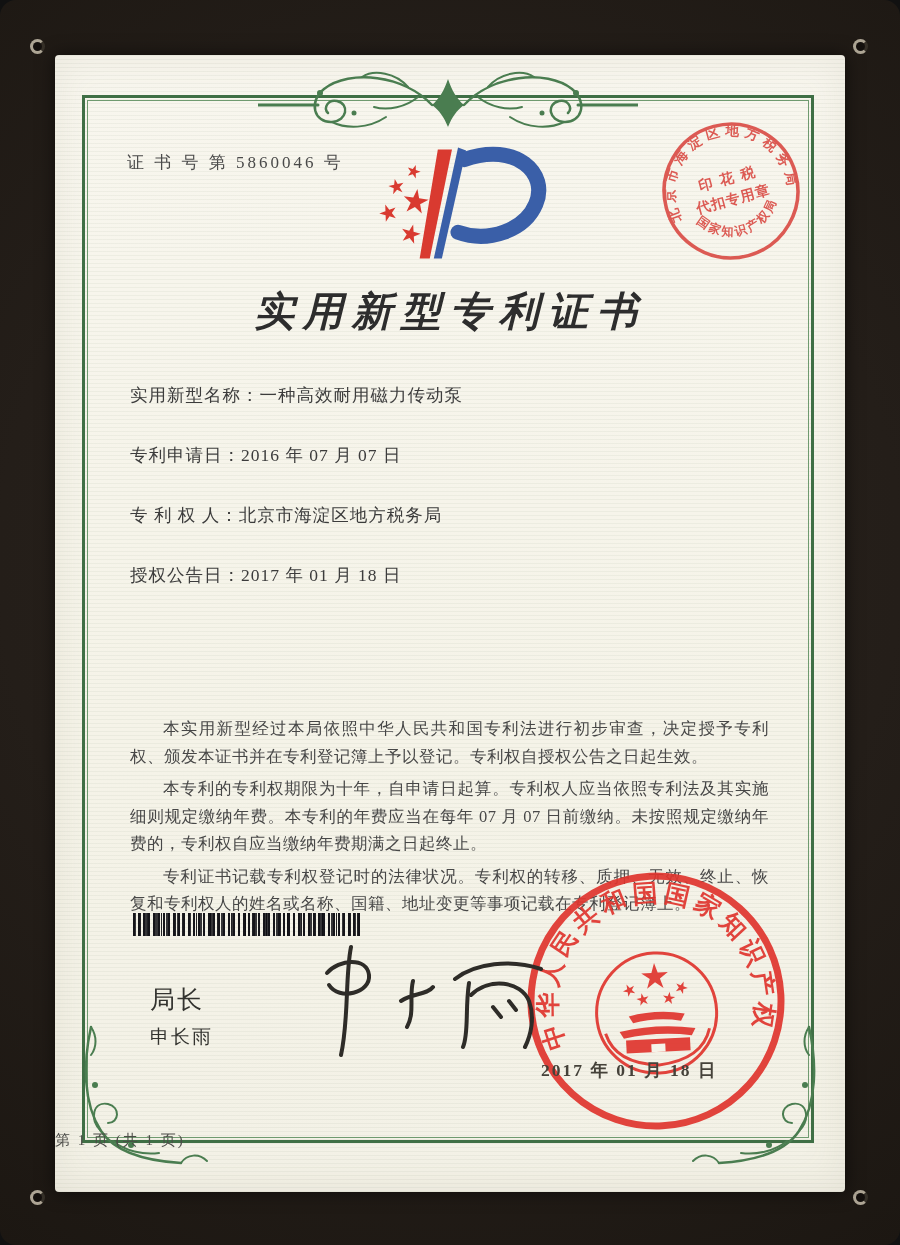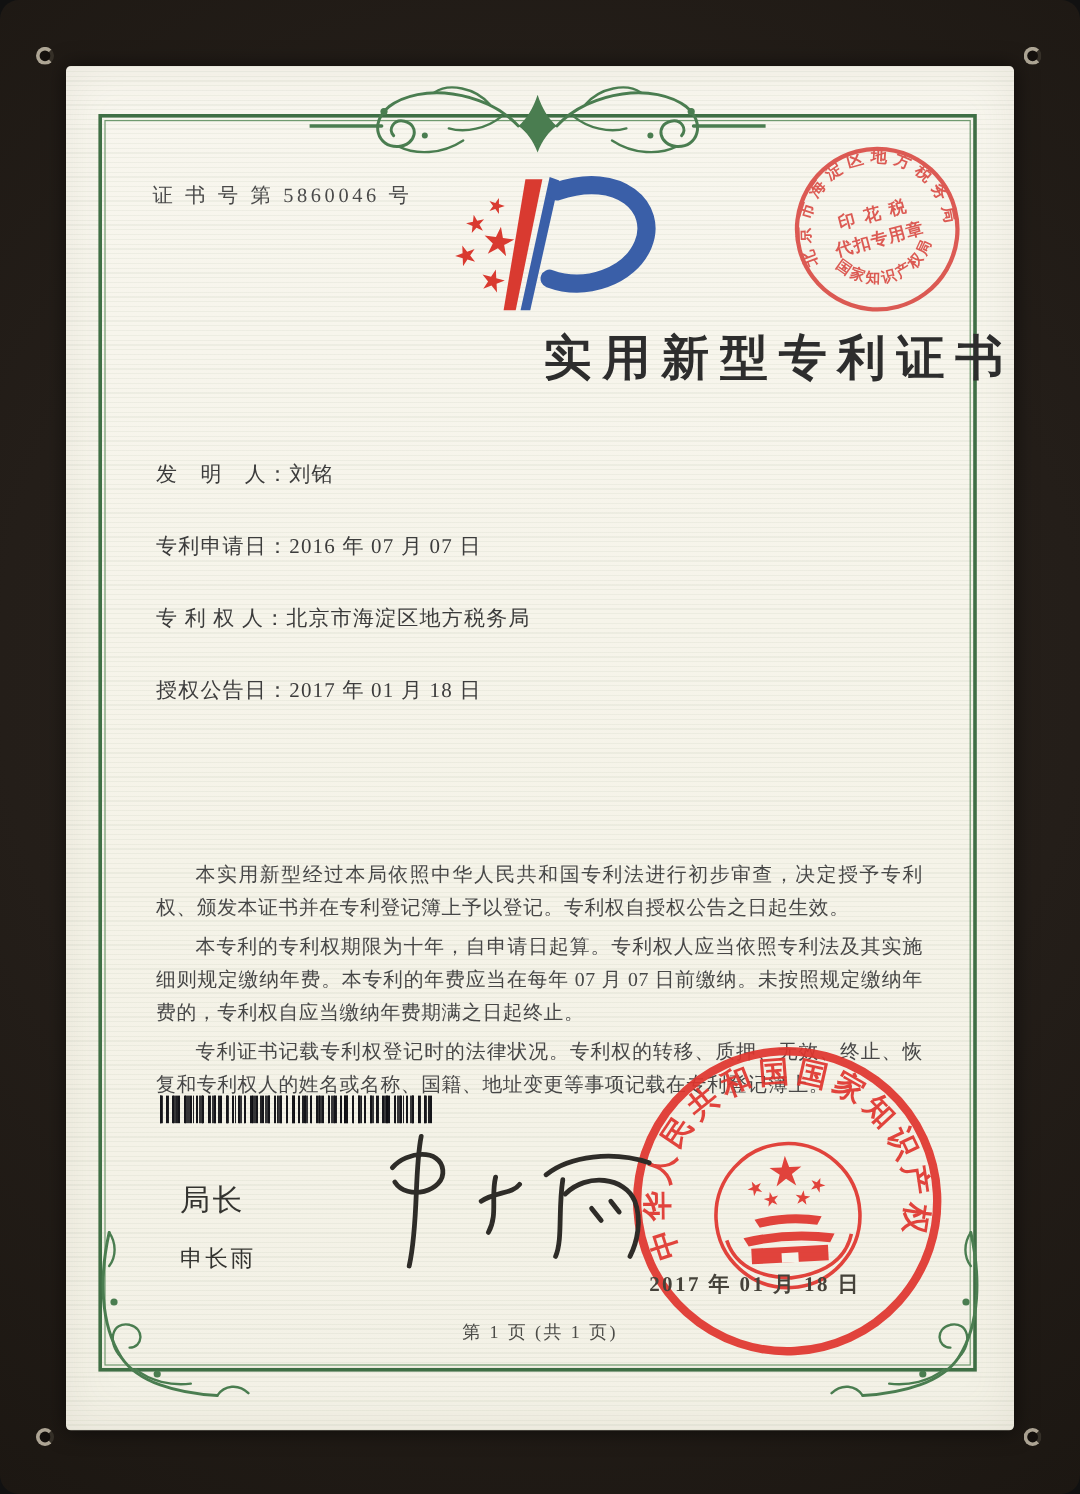--- a/index.html
+++ b/index.html
@@ -33,46 +33,46 @@
     outline-offset:2px;
   }
   .ornament{position:absolute;pointer-events:none;}
   .cert-no{
     position:absolute;left:72px;top:96px;font-size:17px;color:#4a4a4a;
     letter-spacing:3px;
   }
   .tax-stamp{position:absolute;left:600px;top:60px;width:152px;height:152px;opacity:.9;}
   .logo{position:absolute;left:298px;top:90px;width:202px;height:122px;}
   .title{
-    position:absolute;left:0;top:216px;width:100%;text-align:right;
-    font-size:40px;font-weight:bold;color:#2d2d2d;letter-spacing:9px;
+    position:absolute;left:0;top:229px;width:100%;text-align:center;
+    font-size:40px;font-weight:bold;color:#2d2d2d;letter-spacing:9px;font-style:italic;
   }
   .fields{position:absolute;left:75px;right:60px;top:326px;}
   .field-row{font-size:17.5px;line-height:28px;color:#3c3c3c;margin-bottom:32px;letter-spacing:1px;}
   .f-label{color:#3c3c3c;}
   .paras{position:absolute;left:75px;right:60px;top:660px;text-align:justify;}
   .paras p{margin:0 16px 5px 0;font-size:16.5px;line-height:27.5px;color:#474747;text-indent:2em;letter-spacing:.5px;}
   .barcode{
     position:absolute;left:78px;top:858px;width:228px;height:23px;
     background:
       repeating-linear-gradient(90deg,#15151a 0 2px,rgba(0,0,0,0) 2px 5px),
       repeating-linear-gradient(90deg,rgba(10,10,15,.9) 0 1px,rgba(0,0,0,0) 1px 7px),
       repeating-linear-gradient(90deg,rgba(20,20,25,.85) 0 3px,rgba(0,0,0,0) 3px 11px);
   }
   .signer{position:absolute;left:95px;top:928px;color:#33332f;}
   .signer .line1{font-size:25px;letter-spacing:2px;}
-  .signer .line2{font-size:19px;letter-spacing:2px;margin-top:20px;}
+  .signer .line2{font-size:19px;letter-spacing:2px;margin-top:8px;}
   .signature{position:absolute;left:200px;top:880px;width:300px;height:135px;pointer-events:none;z-index:6;}
   .seal{position:absolute;left:465px;top:810px;width:272px;height:272px;opacity:.92;z-index:4;}
   .seal-date{
     position:absolute;left:486px;top:1003px;z-index:6;
     font-size:17.5px;color:#45423a;letter-spacing:2px;font-weight:bold;
   }
   .footer{
-    position:absolute;left:0;top:1046px;width:100%;text-align:center;
+    position:absolute;left:0;top:1076px;width:100%;text-align:left;
     font-size:15px;color:#4c4c48;letter-spacing:2px;
   }
   .green-stroke{stroke:#4a7d50;fill:none;stroke-linecap:round;}
 </style>
 </head>
 <body>
 
 <div class="scan">
 
   <div class="hole" style="left:30px;top:39px;"></div>
@@ -149,21 +149,21 @@
         <use href="#star" transform="translate(62,56) scale(13) rotate(8)"></use>
         <use href="#star" transform="translate(35,67) scale(9) rotate(-20)"></use>
         <use href="#star" transform="translate(57,88) scale(10) rotate(15)"></use>
       </g>
     </svg>
 
     <div class="title">实用新型专利证书</div>
 
     <div class="fields">
       <div class="field-row">
-        <span class="f-label">发　明　人：</span><span class="f-value">刘铭</span>
+        <span class="f-label">实用新型名称：</span><span class="f-value">一种高效耐用磁力传动泵</span>
       </div>
       <div class="field-row">
         <span class="f-label">专利申请日：</span><span class="f-value">2016 年 07 月 07 日</span>
       </div>
       <div class="field-row">
         <span class="f-label">专 利 权 人：</span><span class="f-value">北京市海淀区地方税务局</span>
       </div>
       <div class="field-row">
         <span class="f-label">授权公告日：</span><span class="f-value">2017 年 01 月 18 日</span>
       </div>

